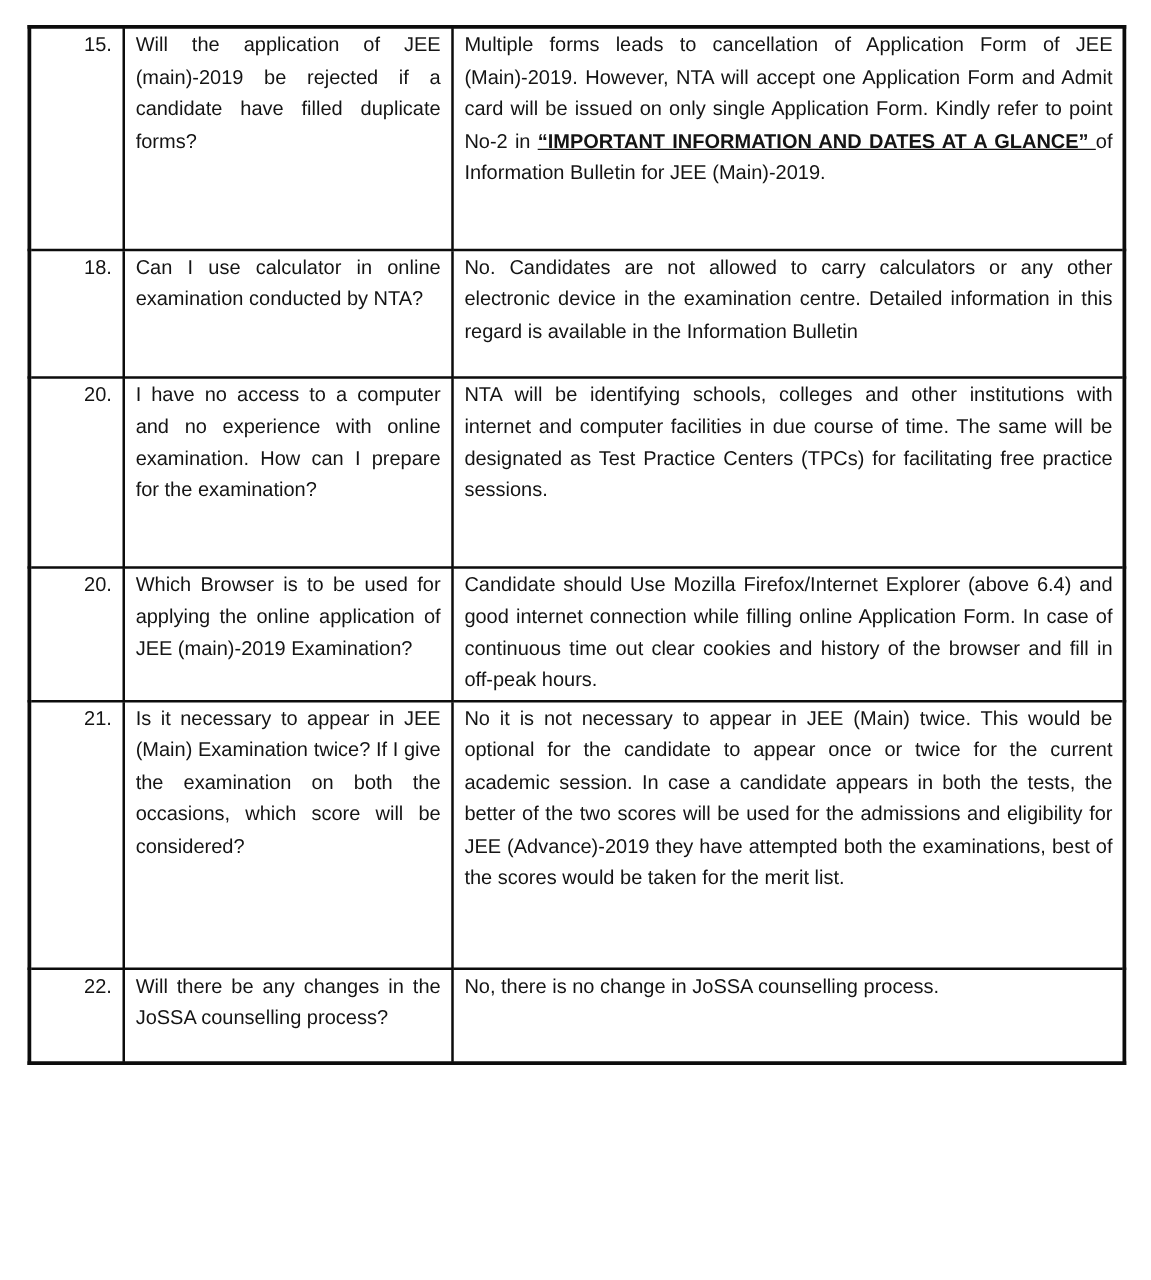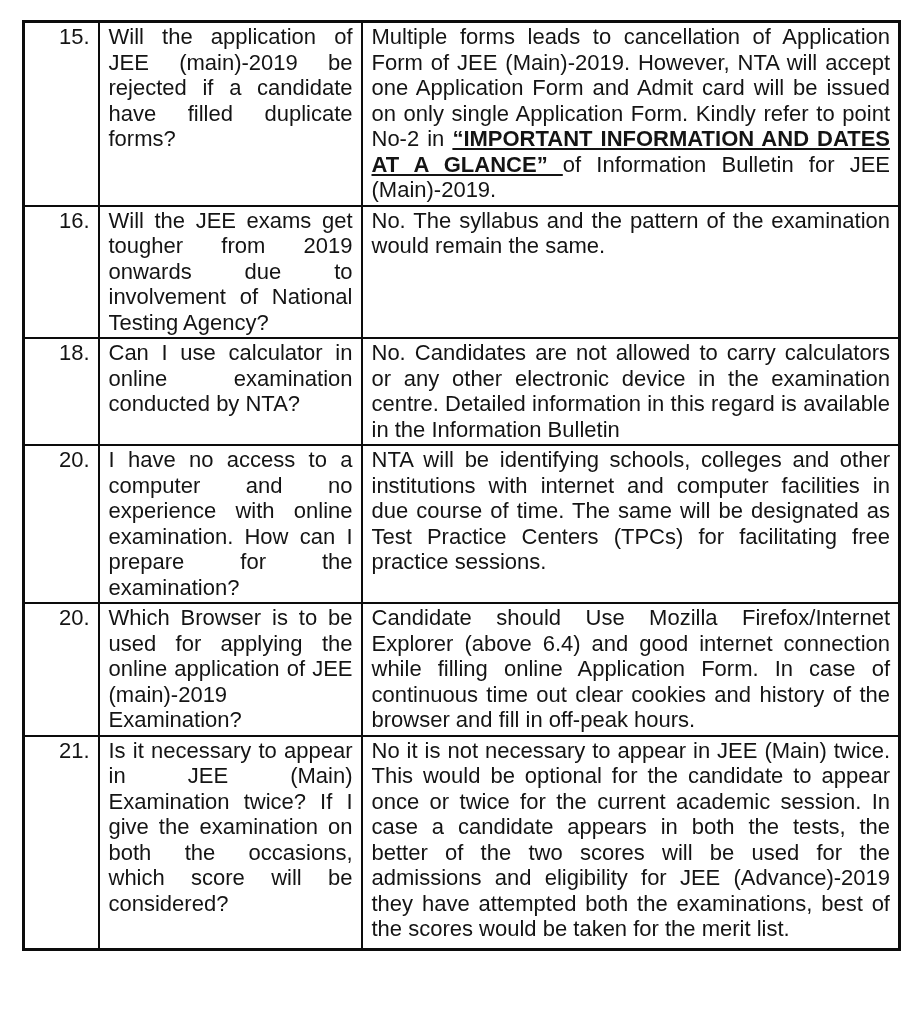--- a/index.html
+++ b/index.html
@@ -20,21 +20,21 @@
     left: 22px;
     top: 20px;
     width: 876px;
     border-collapse: collapse;
     table-layout: fixed;
     border: 3px solid #0c0c0c;
   }
   table.faq td {
     border: 2px solid #0c0c0c;
     vertical-align: top;
-    font-size: 22px;
+    font-size: 16px;
     line-height: 25.5px;
     padding: 1px 8px 2px 9px;
     overflow: hidden;
   }
   td.num {
     text-align: right;
     padding-right: 7px;
     padding-left: 2px;
   }
   td.q {
@@ -69,40 +69,40 @@
       <col style="width:75px">
       <col style="width:263px">
       <col style="width:538px">
     </colgroup>
     <tbody>
       <tr class="rh-0">
         <td class="num">15.</td>
         <td class="q">Will the application of JEE (main)-2019 be rejected if a candidate have filled duplicate forms?</td>
         <td class="a"><span>Multiple forms leads to cancellation of Application Form of JEE (Main)-2019. However, NTA will accept one Application Form and Admit card will be issued on only single Application Form. Kindly refer to point No-2 in </span><span class="b-u">“IMPORTANT INFORMATION AND DATES AT A GLANCE” </span><span>of Information Bulletin for JEE (Main)-2019.</span></td>
       </tr>
-      <tr class="rh-1">
-        <td class="num">16.</td>
-        <td class="q">Will the JEE exams get tougher from 2019 onwards due to involvement of National Testing Agency?</td>
-        <td class="a"><span>No. The syllabus and the pattern of the examination would remain the same.</span></td>
-      </tr>
       <tr class="rh-3">
         <td class="num">18.</td>
         <td class="q">Can I use calculator in online examination conducted by NTA?</td>
         <td class="a"><span>No. Candidates are not allowed to carry calculators or any other electronic device in the examination centre.  Detailed information in this regard is available in the Information Bulletin</span></td>
       </tr>
       <tr class="rh-4">
         <td class="num">20.</td>
         <td class="q">I have no access to a computer and no experience with online examination. How can I prepare for the examination?</td>
         <td class="a"><span>NTA will be identifying schools, colleges and other institutions with internet and computer facilities in due course of time. The same will be designated as Test Practice Centers (TPCs) for facilitating free practice sessions.</span></td>
       </tr>
       <tr class="rh-5">
         <td class="num">20.</td>
         <td class="q">Which Browser is to be used for applying the online application of JEE (main)-2019 Examination?</td>
         <td class="a"><span>Candidate should Use Mozilla Firefox/Internet Explorer (above 6.4) and good internet connection while filling online Application Form. In case of continuous time out clear cookies and history of the browser and fill in off-peak hours.</span></td>
       </tr>
       <tr class="rh-6">
         <td class="num">21.</td>
         <td class="q">Is it necessary to appear in JEE (Main) Examination twice?  If I give the examination on both the occasions, which score will be considered?</td>
         <td class="a"><span>No it is not necessary to appear in JEE (Main) twice. This would be optional for the candidate to appear once or twice for the current academic session. In case a candidate appears in both the tests, the better of the two scores will be used for the admissions and eligibility for JEE (Advance)-2019 they have attempted both the examinations, best of the scores would be taken for the merit list.</span></td>
       </tr>
+      <tr class="rh-7">
+        <td class="num">22.</td>
+        <td class="q">Will there be any changes in the JoSSA counselling process?</td>
+        <td class="a"><span>No, there is no change in JoSSA counselling process.</span></td>
+      </tr>
     </tbody>
   </table>
 </div>
 
 </body></html>

